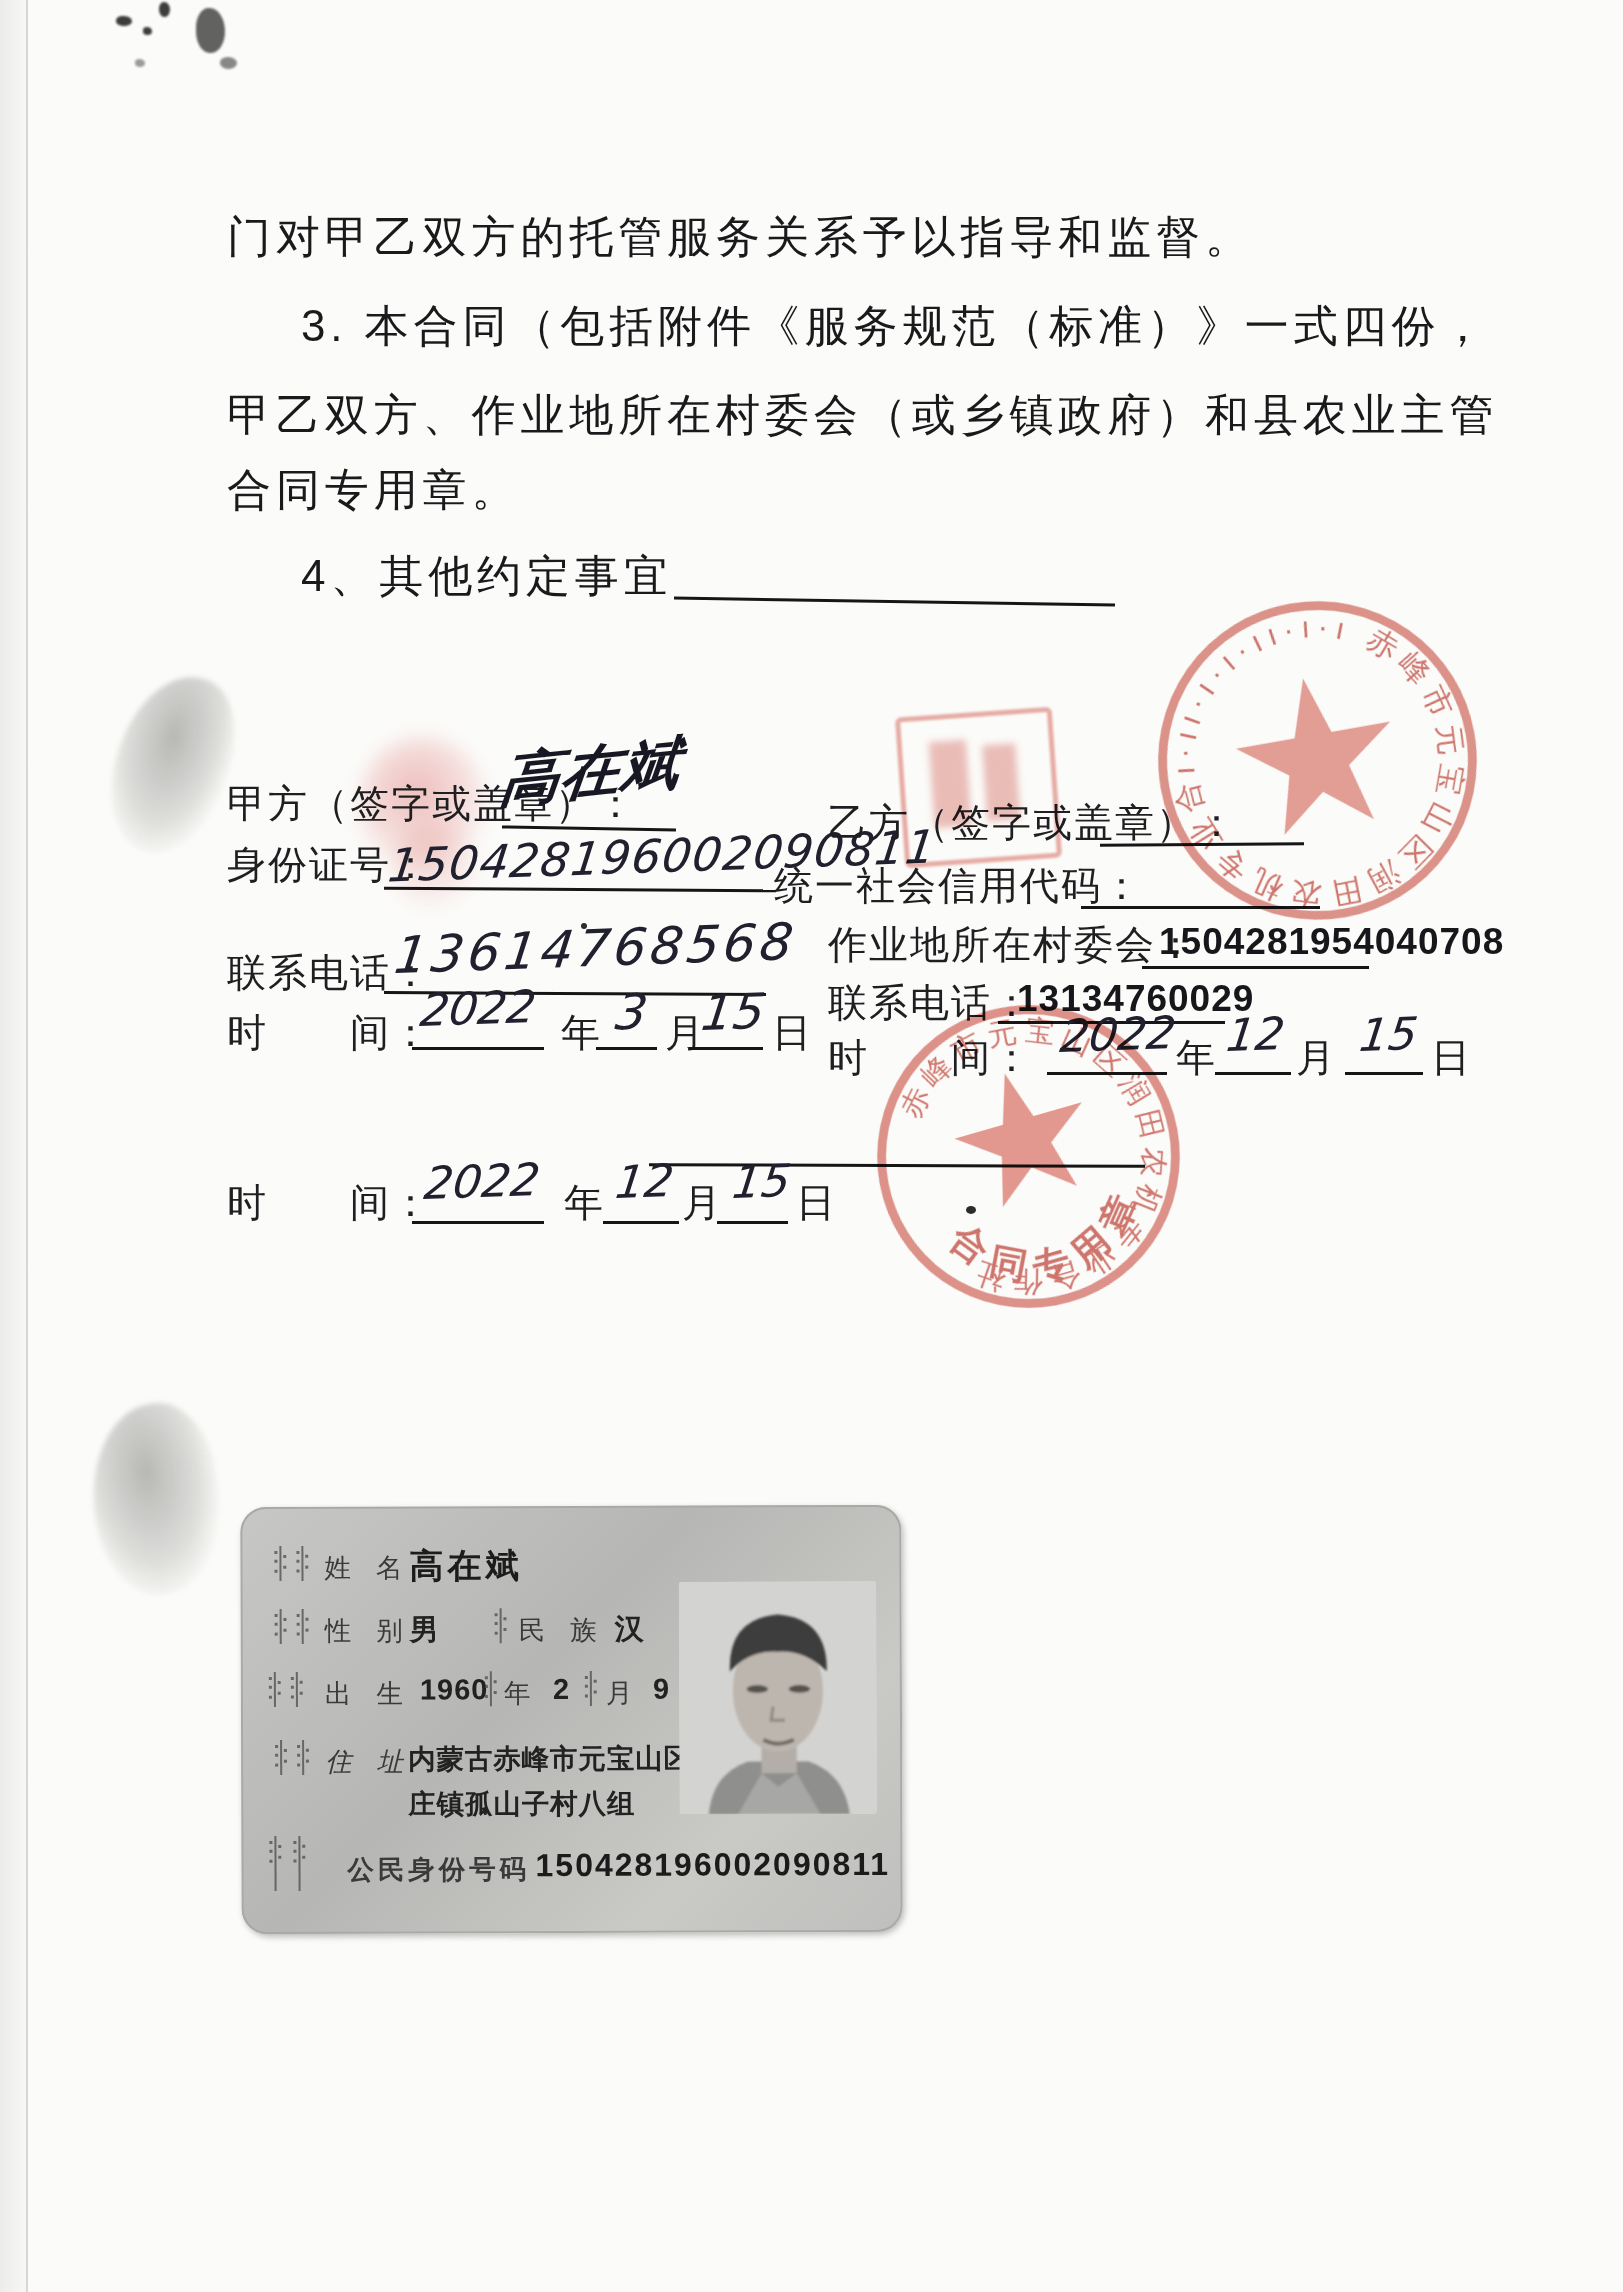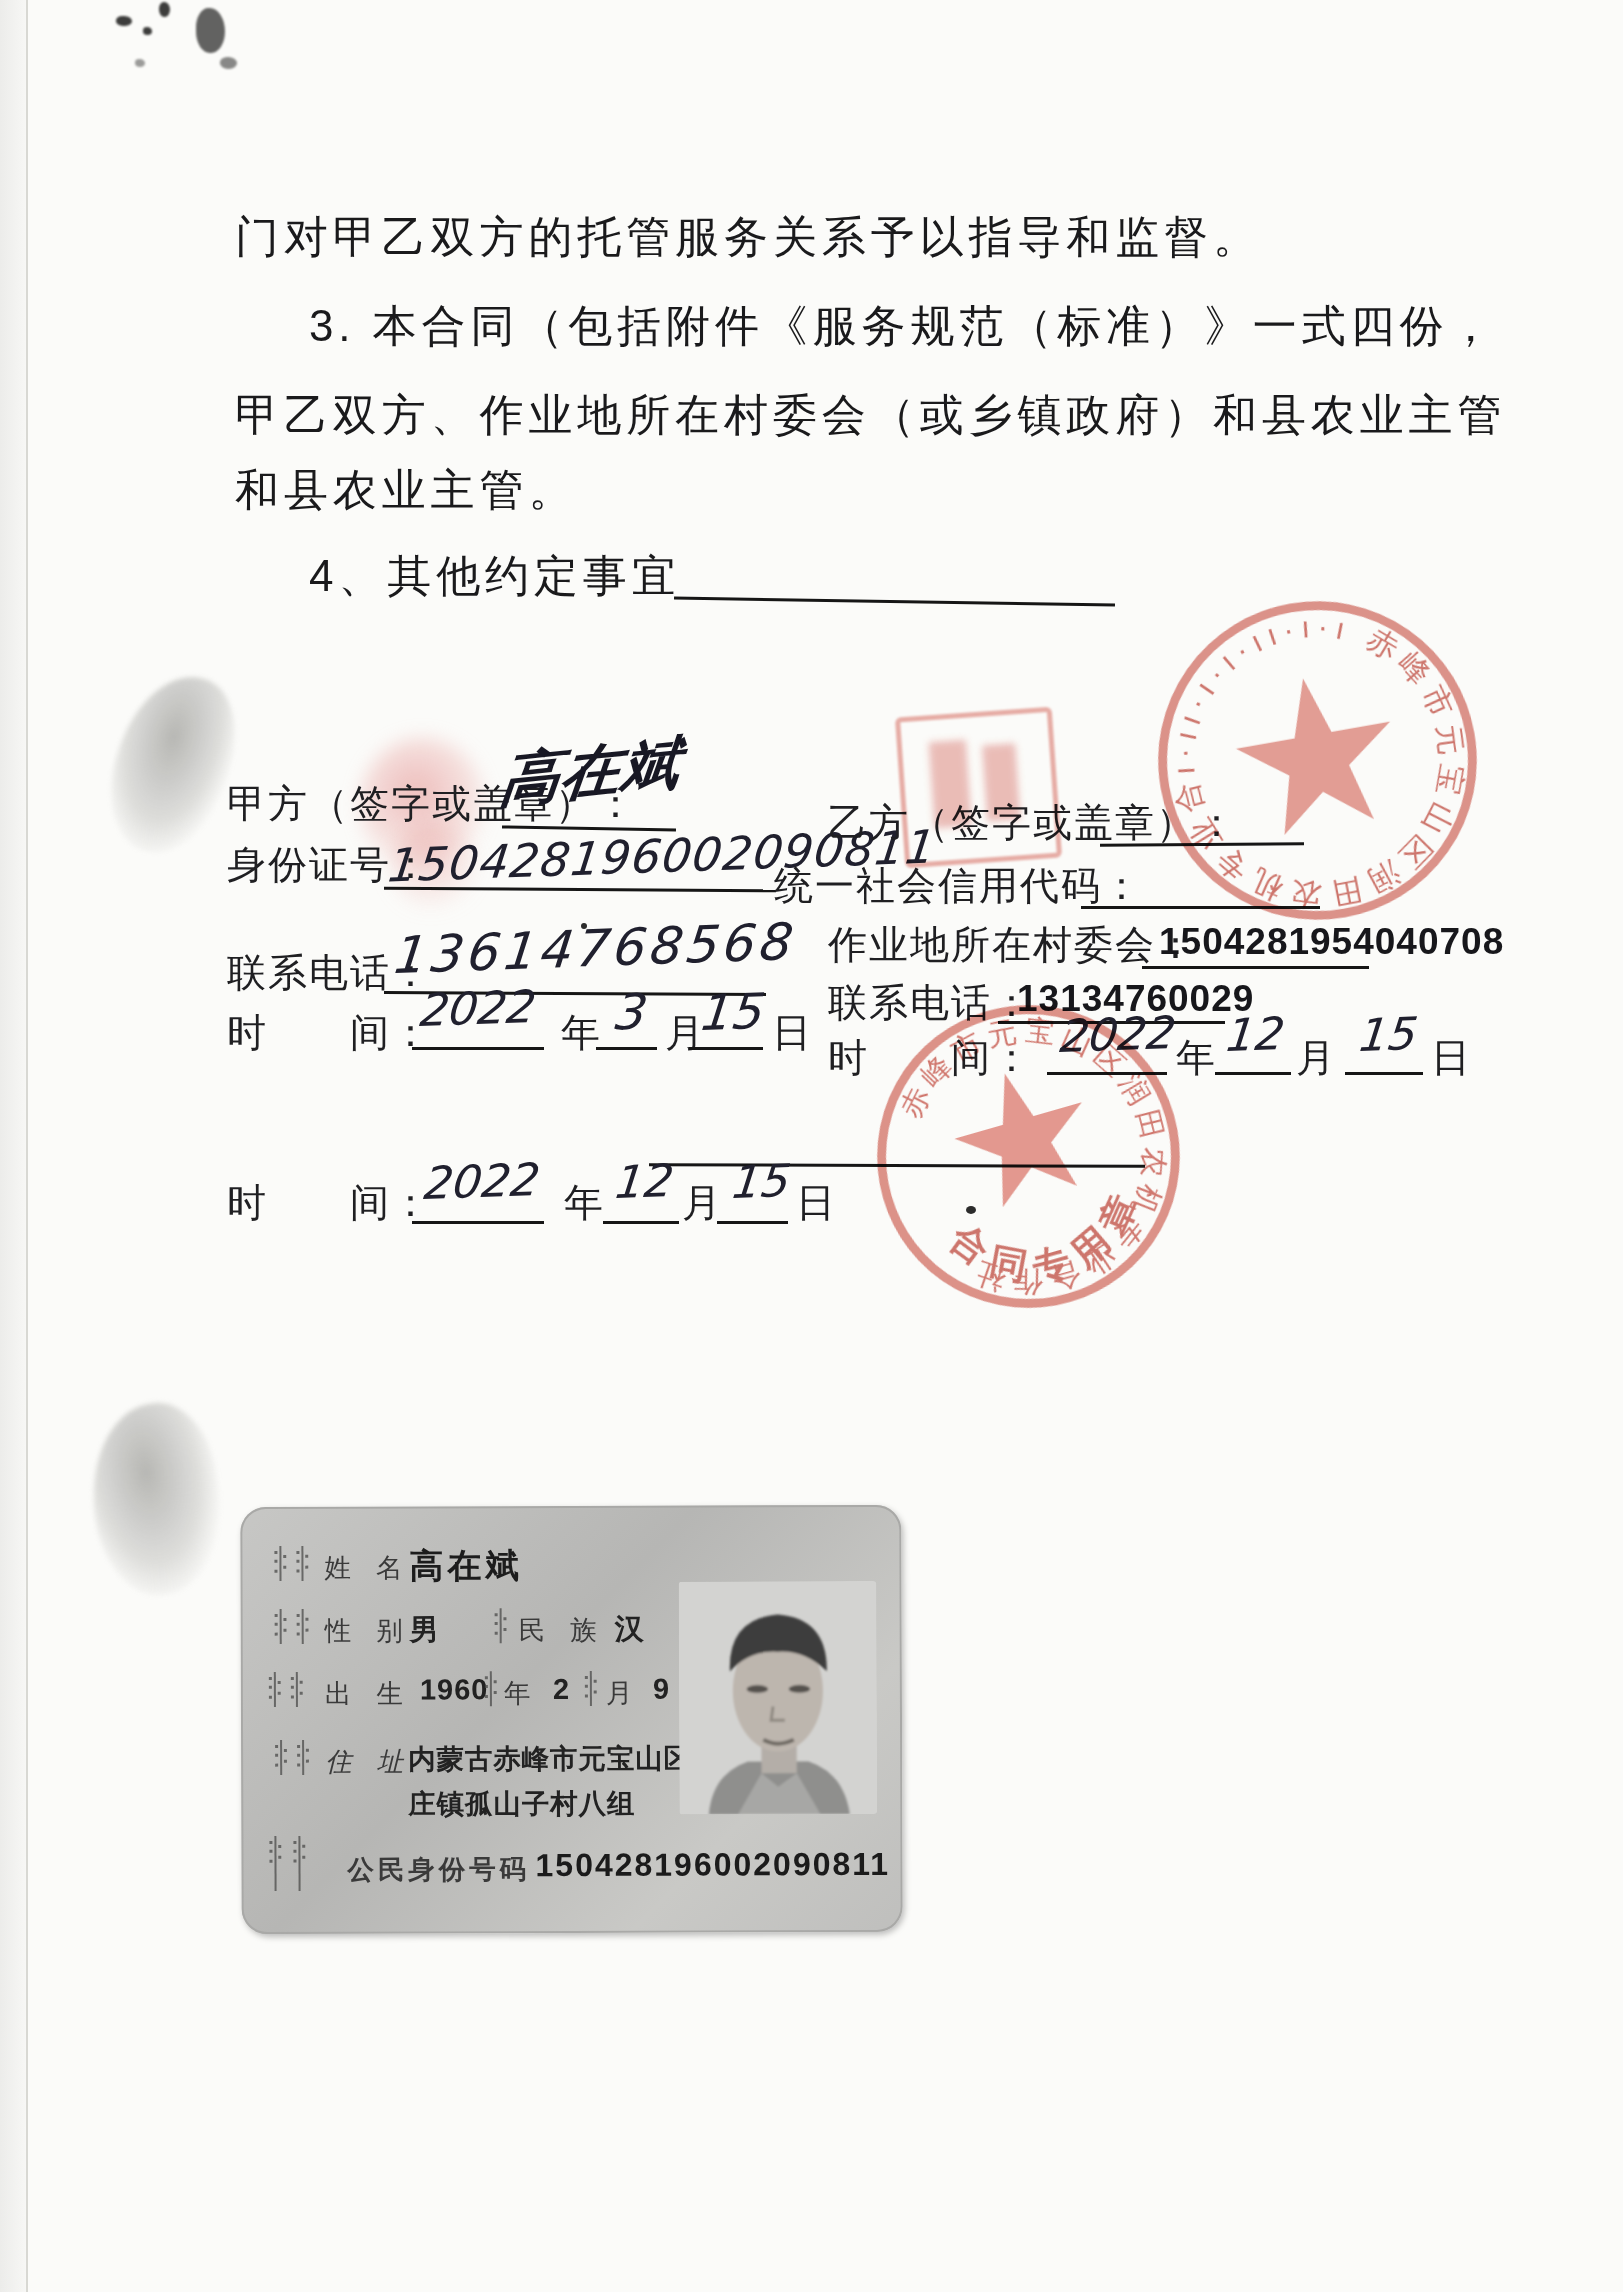--- a/index.html
+++ b/index.html
@@ -4,21 +4,21 @@
 <style>
   html,body{margin:0;padding:0;background:#e9e9e7;}
   .page{position:relative;width:1623px;height:2293px;background:#fbfbf9;overflow:hidden;
         font-family:"Liberation Sans","DejaVu Sans",sans-serif;}
   .edge-line{position:absolute;left:25.5px;top:0;width:2px;height:100%;background:#d8d8d3;}
   .edge-shade{position:absolute;left:0;top:0;width:25.5px;height:100%;
               background:linear-gradient(90deg,#ececea,#f7f7f5);}
   
   .lbl{position:absolute;font-weight:500;font-size:39px;color:#1f1f22;letter-spacing:2px;
        white-space:nowrap;}
-  .para{font-size:44px;letter-spacing:4.9px;color:#1a1a1c;margin-left:8px;}
+  .para{font-size:44px;letter-spacing:4.9px;color:#1a1a1c;}
   
   .pv{position:absolute;font-weight:600;font-size:37px;color:#17171b;letter-spacing:1px;
       white-space:nowrap;}
   
   .hw{position:absolute;font-family:"DejaVu Sans",sans-serif;font-style:italic;color:#20202e;
       white-space:nowrap;transform:skewX(-9deg) rotate(-2deg);font-size:45px;}
   .hw-sig{font-size:59px;font-weight:700;transform:skewX(-12deg) rotate(-6deg);color:#181824;}
   .ul{position:absolute;height:2.9px;background:#161616;}
   
   .stamp{position:absolute;mix-blend-mode:multiply;opacity:.85;filter:blur(0.6px);}
@@ -67,21 +67,21 @@
   <div class="inkdot" style="left:135px;top:59px;width:9.8px;height:7.8px;opacity:.5;"></div>
 
   <div class="smudge" style="left:116px;top:674px;width:113px;height:181px;transform:rotate(14deg);"></div>
   <div class="smudge" style="left:93px;top:1404px;width:127px;height:191px;transform:rotate(-9deg);"></div>
   <div class="speck" style="left:581px;top:923px;width:5.9px;height:5.9px;"></div>
   <div class="speck" style="left:966px;top:1206px;width:9.8px;height:7.8px;"></div>
 
   <span class="lbl para" style="left:227px;top:208px;">门对甲乙双方的托管服务关系予以指导和监督。</span>
   <span class="lbl para" style="left:301px;top:297px;">3. 本合同（包括附件《服务规范（标准）》一式四份，</span>
   <span class="lbl para" style="left:227px;top:386px;">甲乙双方、作业地所在村委会（或乡镇政府）和县农业主管</span>
-  <span class="lbl para" style="left:227px;top:461px;">和县农业主管。</span>
+  <span class="lbl para" style="left:227px;top:461px;">合同专用章。</span>
   <span class="lbl para" style="left:301px;top:547px;">4、其他约定事宜</span>
   <div class="ul" style="left:674px;top:600px;width:441px;transform:rotate(.9deg);"></div>
 
   <div class="thumbprint" style="left:359px;top:737px;width:127px;height:137px;"></div>
   <div class="thumbprint" style="left:390px;top:823px;width:88px;height:88px;opacity:.6;"></div>
 
   <span class="lbl" style="left:227px;top:777px;">甲方（签字或盖章）：</span>
   <span class="hw hw-sig" style="left:502px;top:733px;">高在斌</span>
   <div class="ul" style="left:502px;top:827px;width:174px;transform:rotate(1deg);"></div>
 

